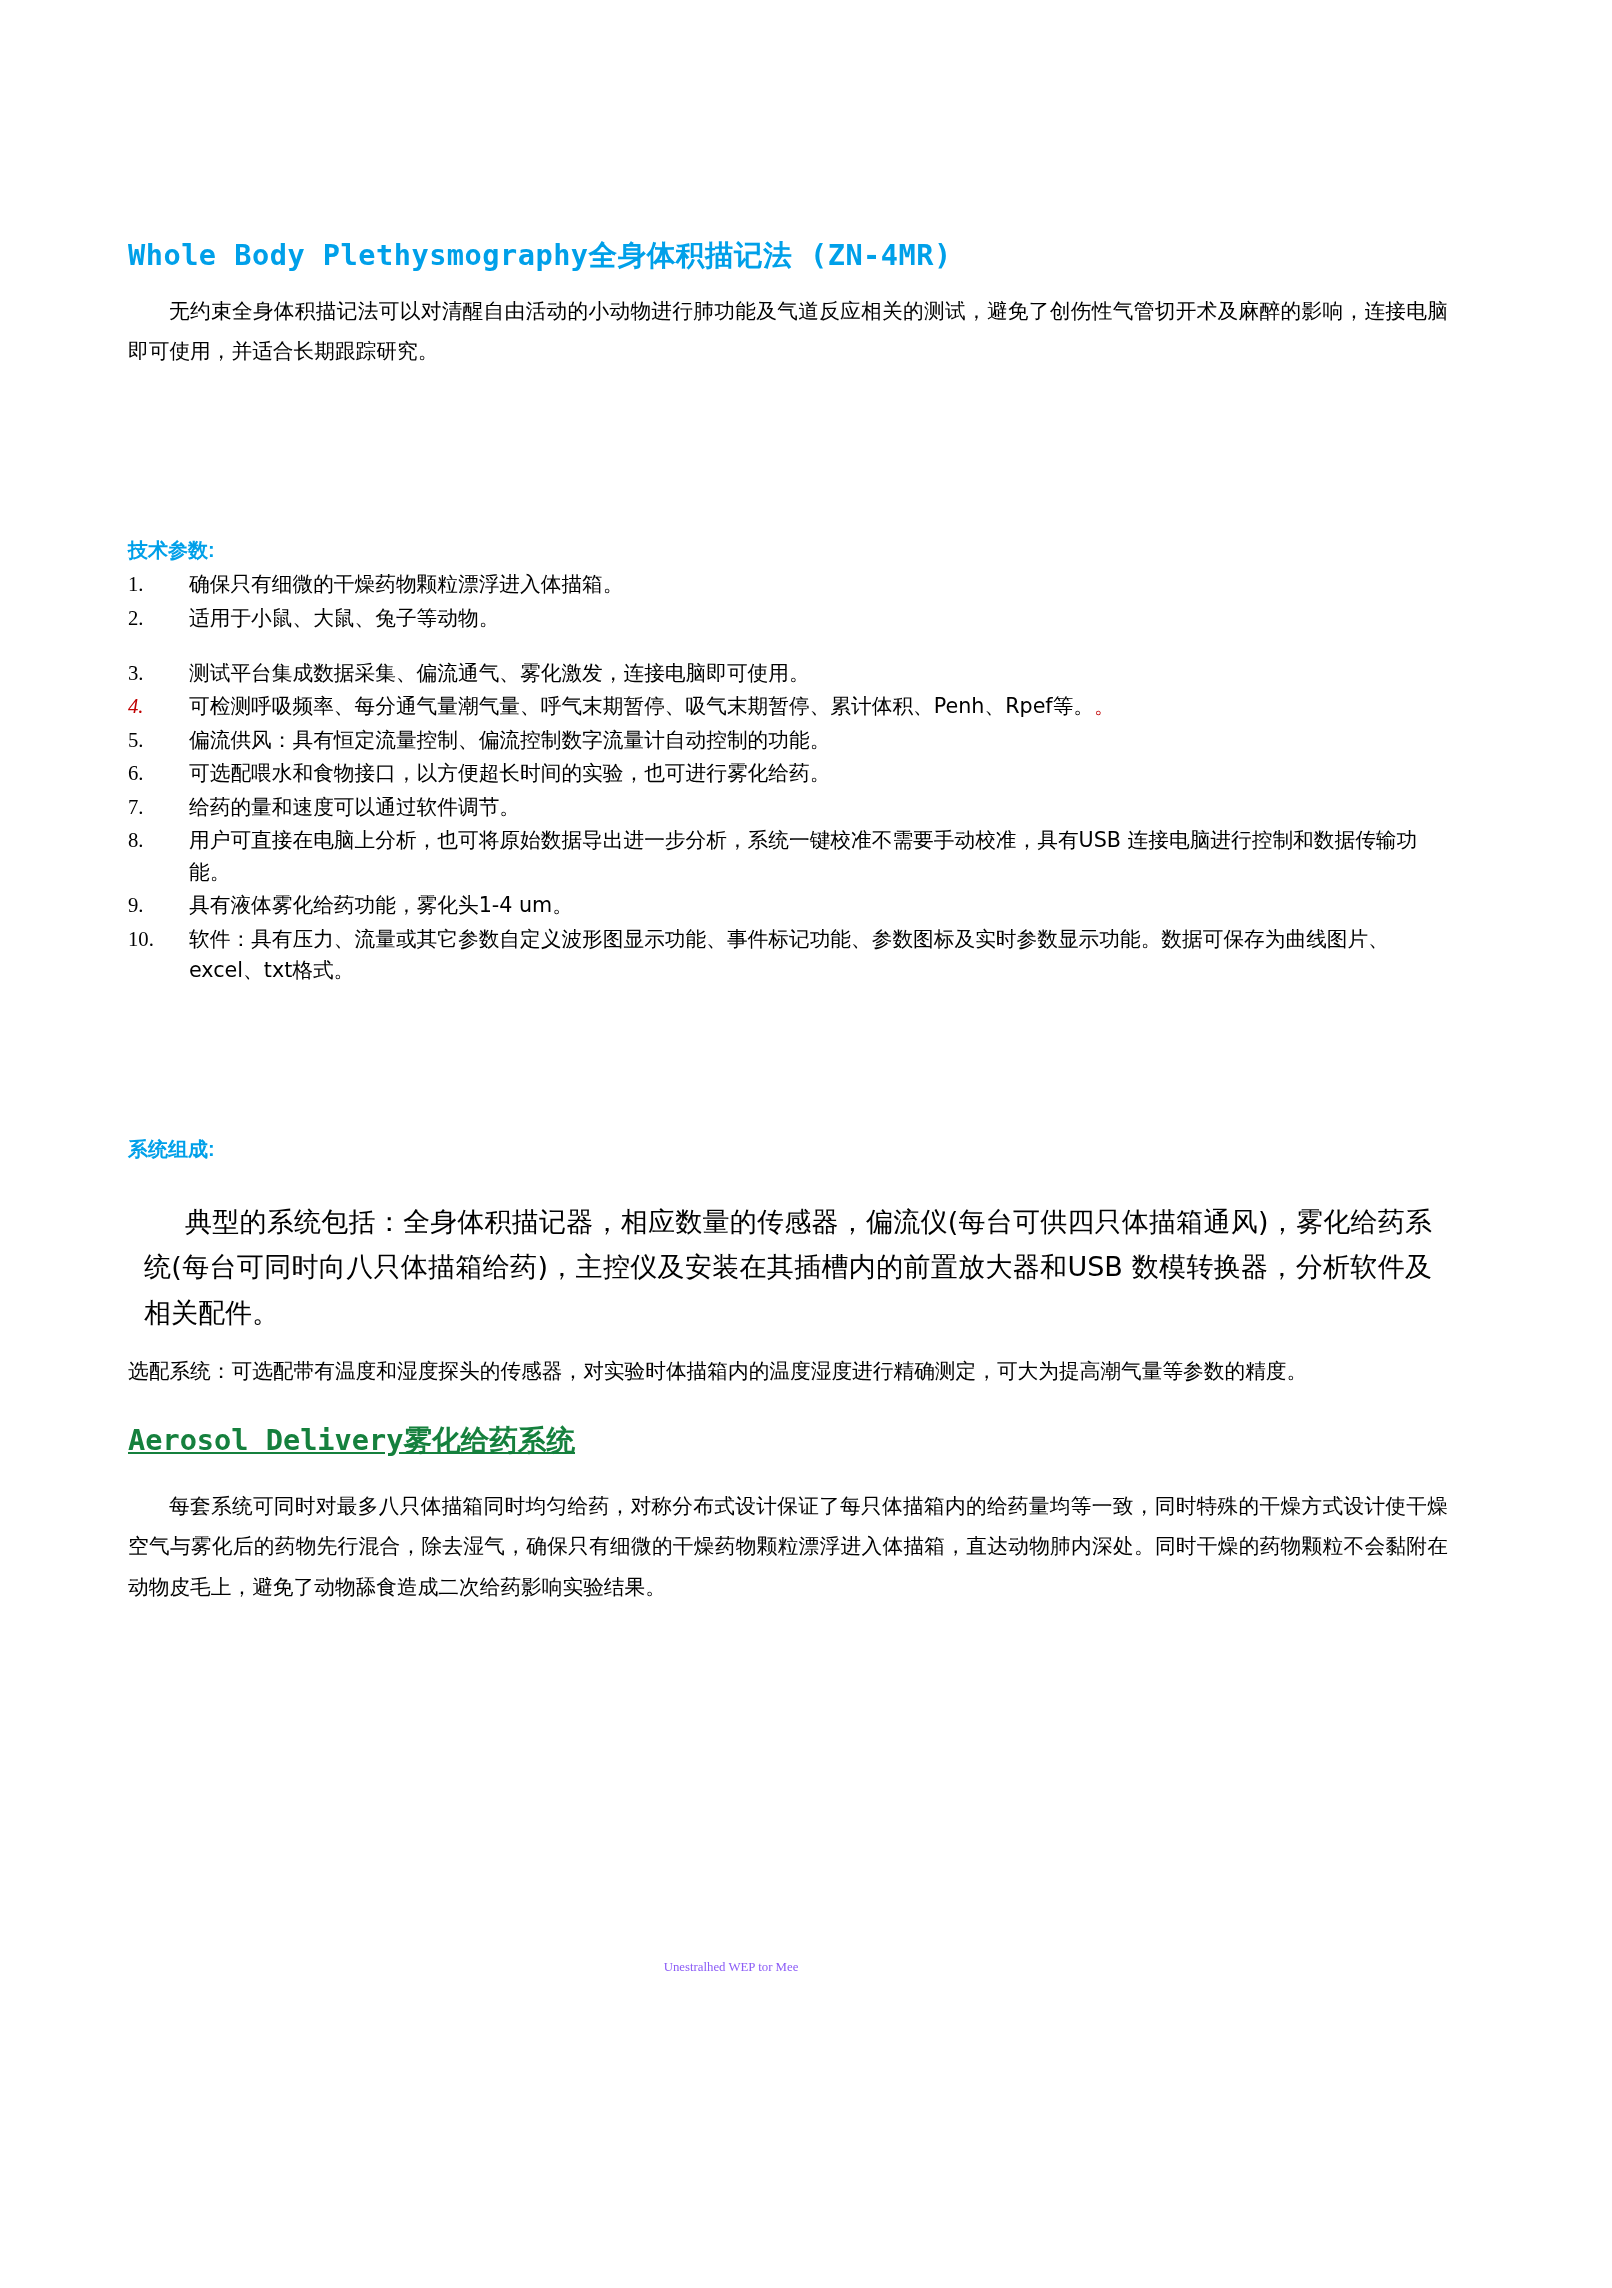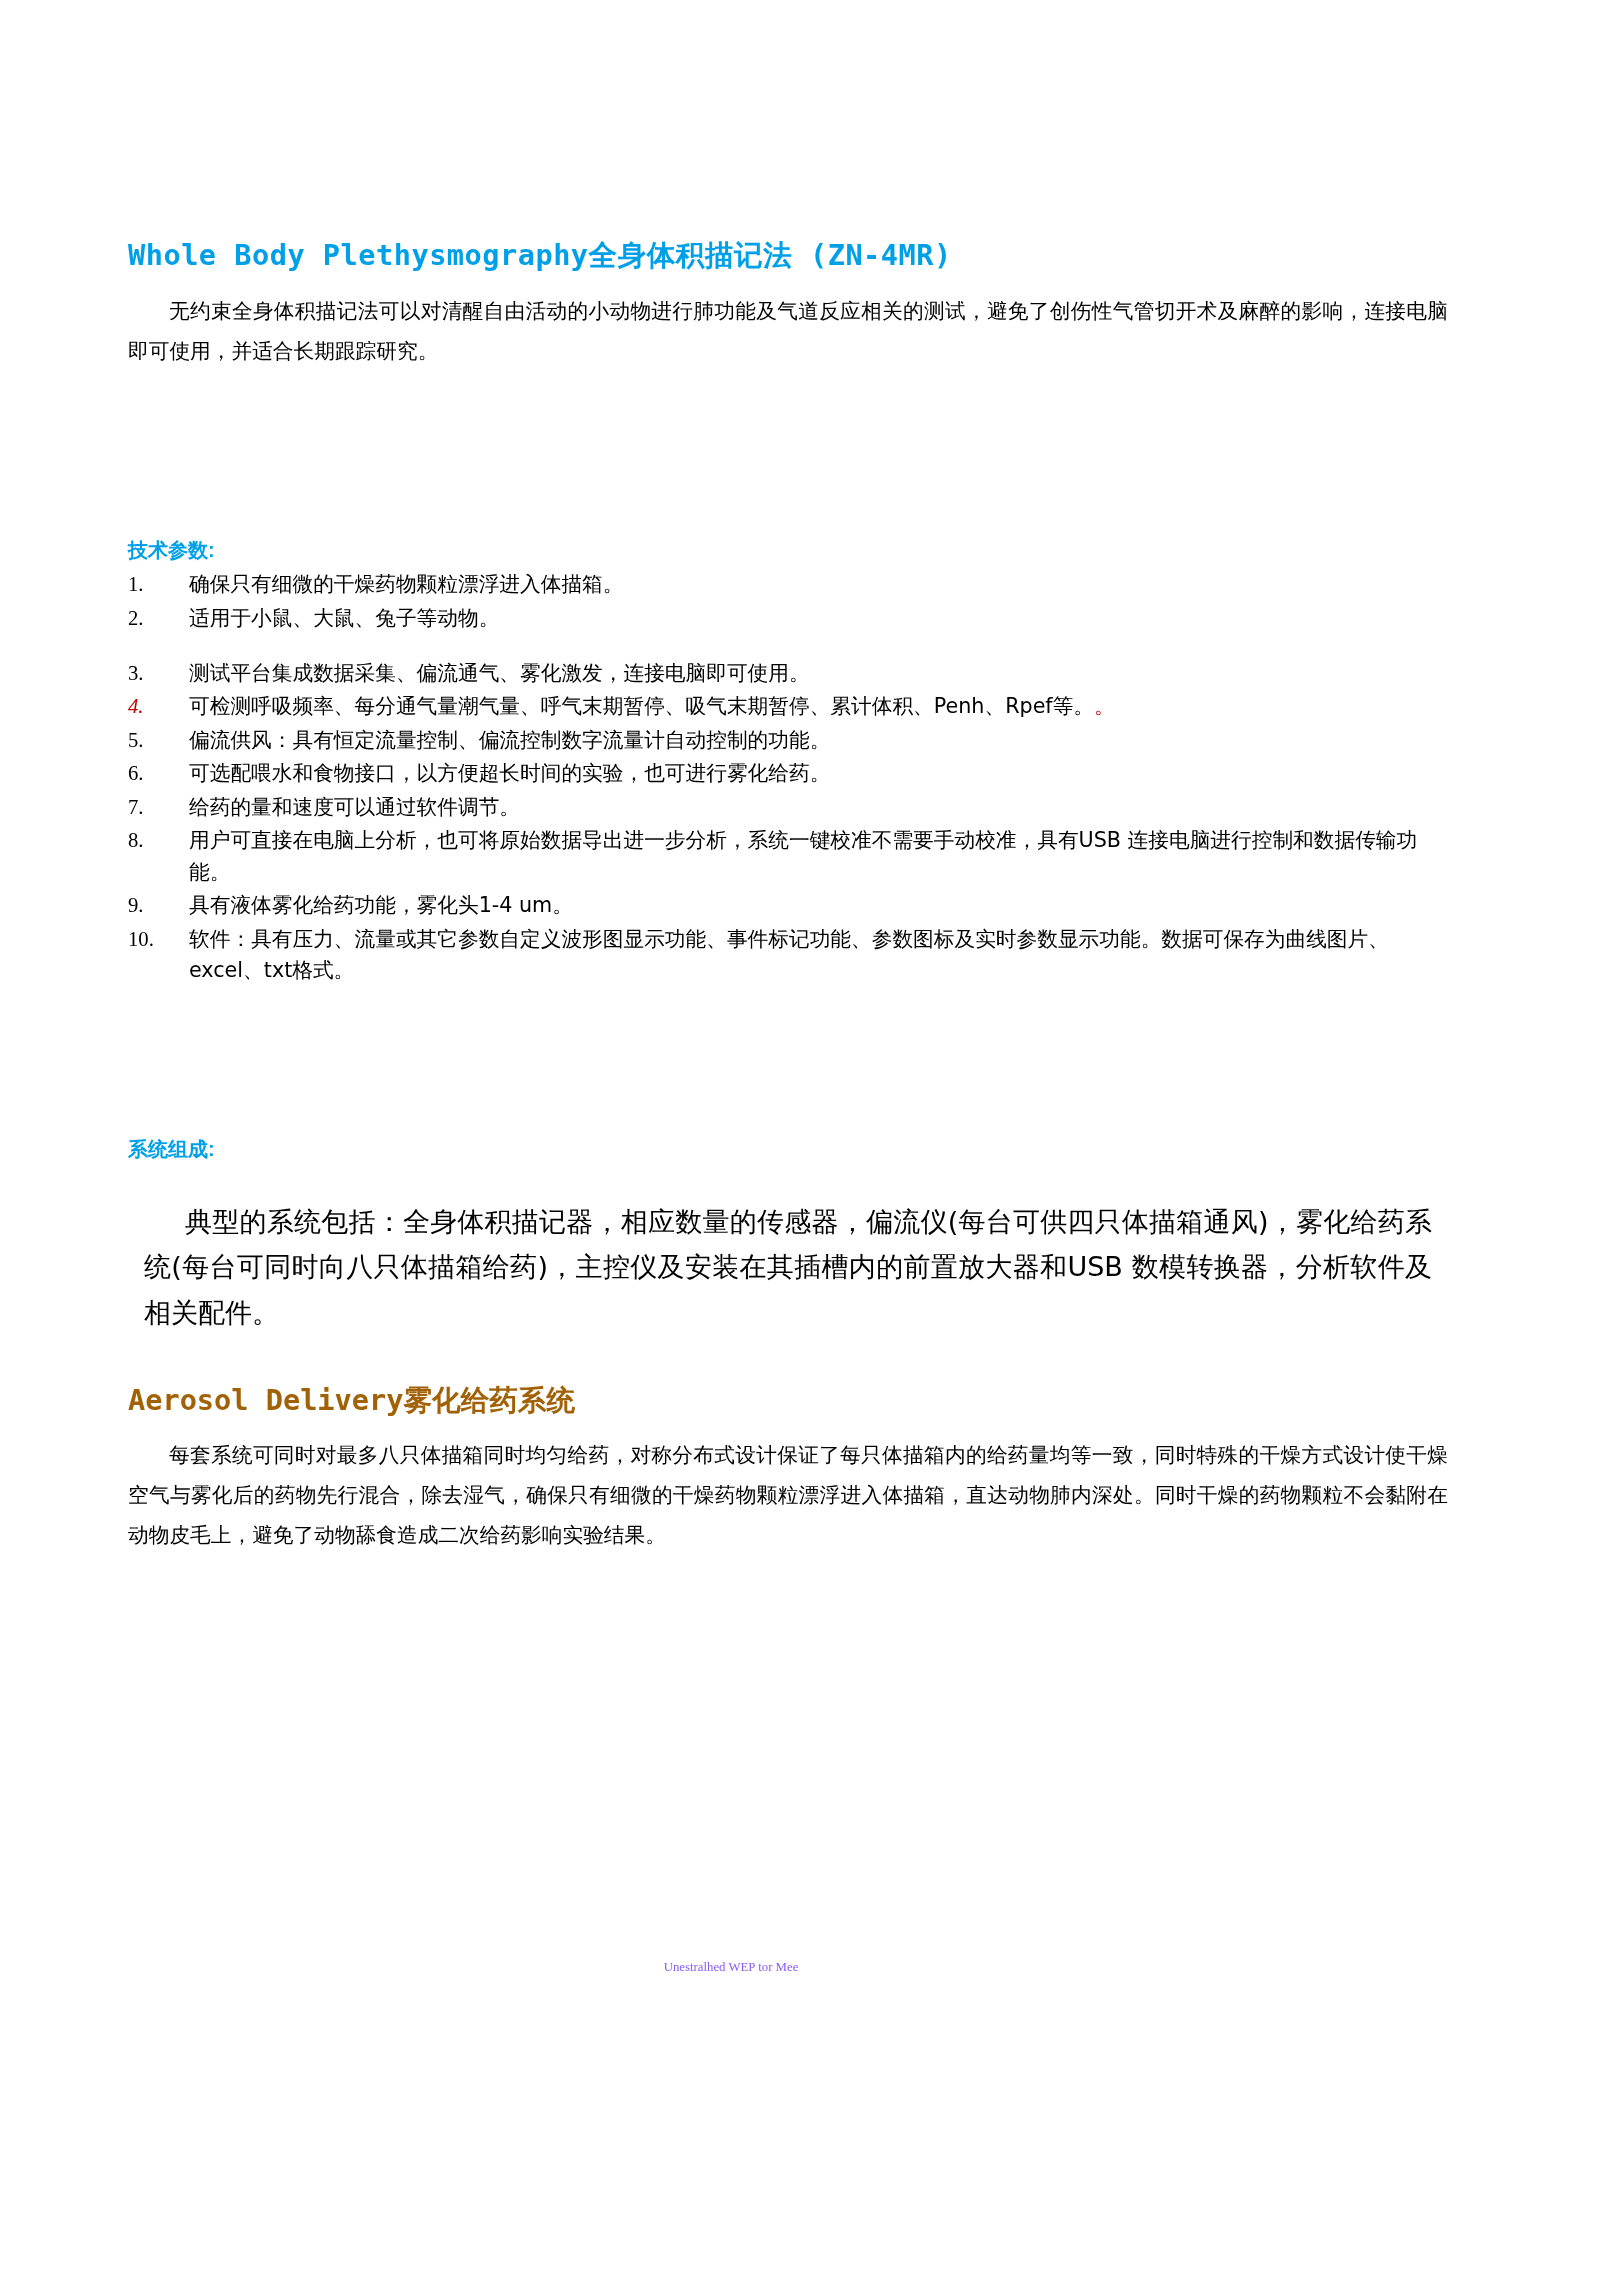--- a/index.html
+++ b/index.html
@@ -116,22 +116,23 @@
     font-size: 20.7px;
     line-height: 1.95;
     margin: 9.9px 0 0 0;
     text-align: justify;
   }
 
   h2.aerosol-title {
     font-family: "DejaVu Sans Mono", monospace;
     font-size: 28.6px;
     font-weight: bold;
-    color: #a16207;
-    margin: 0 0 15px 0;
+    color: #15803d;
+    margin: 0 0 26px 0;
+    text-decoration: underline;
   }
 
   .footer-note {
     position: absolute;
     left: 0;
     right: 0;
     top: 1960px;
     text-align: center;
     font-family: "Liberation Serif", serif;
     font-size: 12.8px;
@@ -196,20 +197,21 @@
     </ol>
 
     <div class="spacer-md"></div>
     <div class="spacer-sm"></div>
 
     <div class="section-head">系统组成:</div>
 
     <div class="spacer-xs"></div>
 
     <p class="sys-para first">典型的系统包括：全身体积描记器，相应数量的传感器，偏流仪(每台可供四只体描箱通风)，雾化给药系统(每台可同时向八只体描箱给药)，主控仪及安装在其插槽内的前置放大器和USB 数模转换器，分析软件及相关配件。</p>
+    <p class="sys-para-2">选配系统：可选配带有温度和湿度探头的传感器，对实验时体描箱内的温度湿度进行精确测定，可大为提高潮气量等参数的精度。</p>
 
     <div class="spacer-sm"></div>
 
     <h2 class="aerosol-title">Aerosol Delivery雾化给药系统</h2>
 
     <p class="para indent">每套系统可同时对最多八只体描箱同时均匀给药，对称分布式设计保证了每只体描箱内的给药量均等一致，同时特殊的干燥方式设计使干燥空气与雾化后的药物先行混合，除去湿气，确保只有细微的干燥药物颗粒漂浮进入体描箱，直达动物肺内深处。同时干燥的药物颗粒不会黏附在动物皮毛上，避免了动物舔食造成二次给药影响实验结果。</p>
 
   </div>
 
   <div class="footer-note">Unestralhed WEP tor Mee</div>

